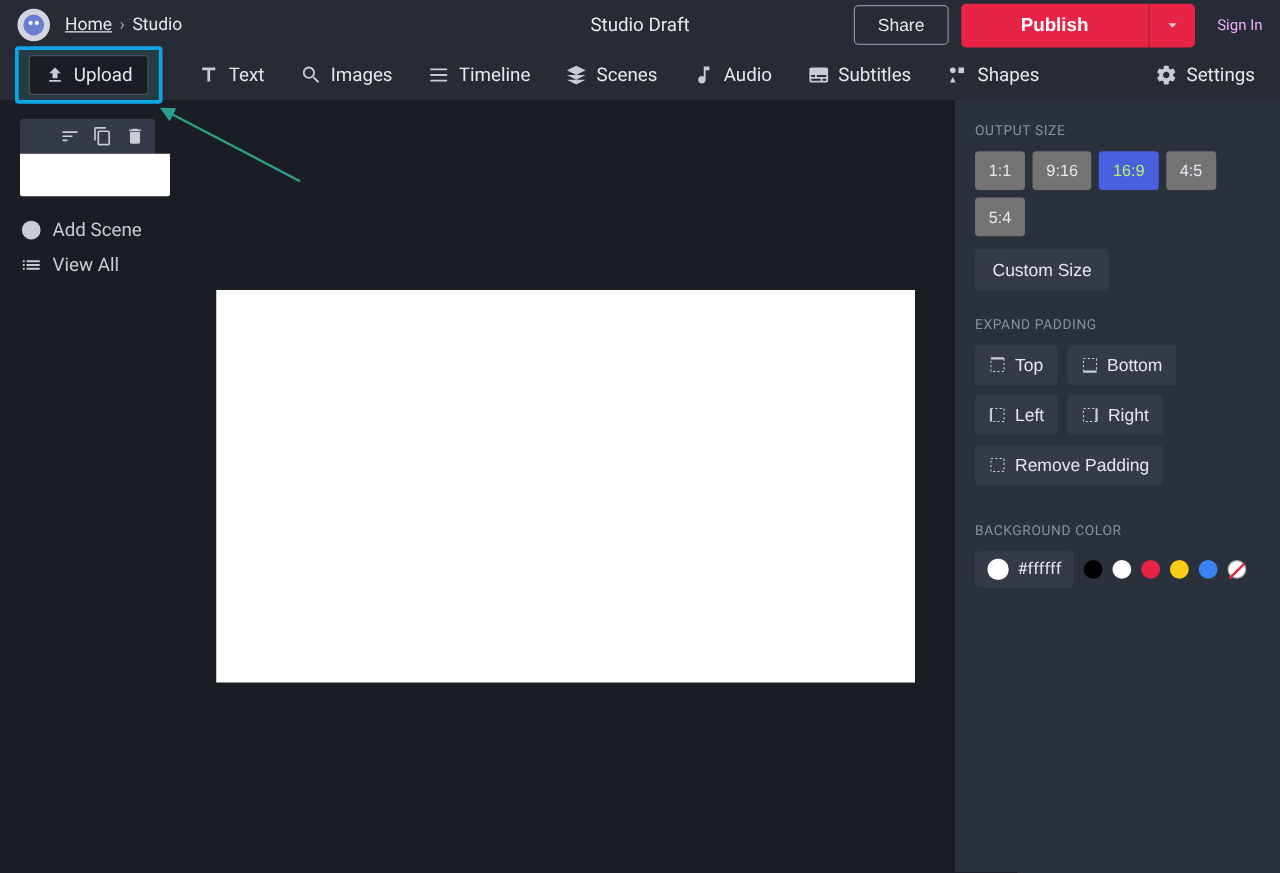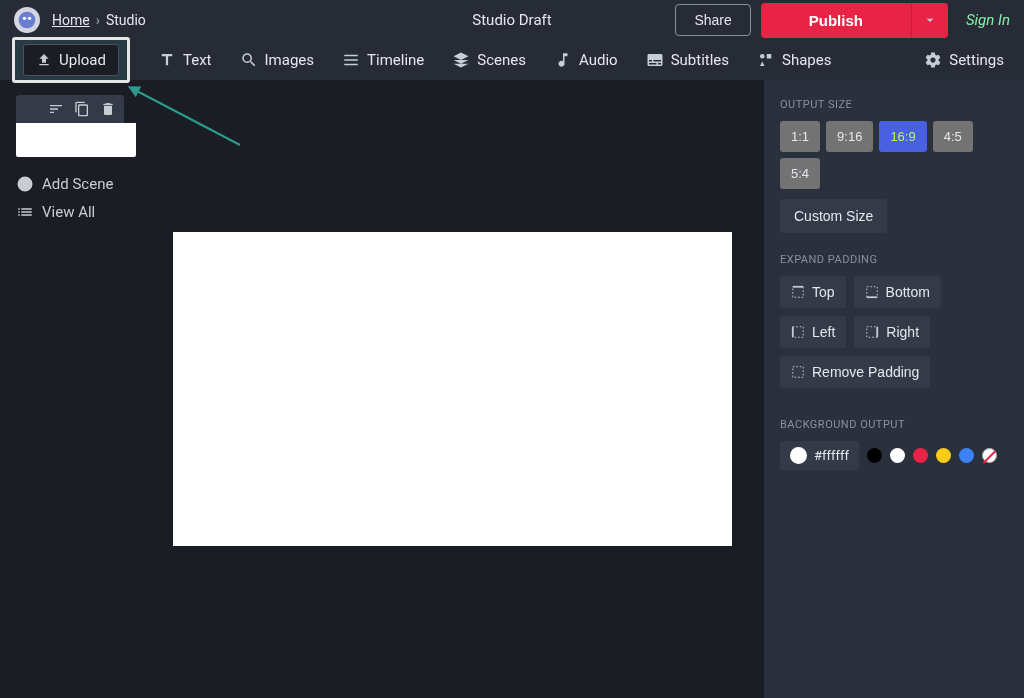--- a/index.html
+++ b/index.html
@@ -91,44 +91,43 @@
       border: none;
       border-left: 1px solid #c41e3a;
       color: #fff;
       padding: 9px 10px;
       border-radius: 0 4px 4px 0;
       cursor: pointer;
       display: flex;
       align-items: center;
     }
     .signin {
-      font-size: 15px;
-      color: #86efac;
+      font-size: 12px;
+      color: #f0abfc;
       margin-left: 8px;
       cursor: pointer;
-      font-style: italic;
     }
     .toolbar {
       display: flex;
       align-items: center;
       height: 40px;
       padding: 0 20px;
       background: #262b36;
       gap: 28px;
     }
     .toolbar-item {
       display: flex;
       align-items: center;
       gap: 7px;
       font-size: 15px;
       color: #e5e7ee;
       cursor: pointer;
     }
     .upload-highlight {
-      border: 3px solid #e5e5e5;
+      border: 3px solid #0ea5e9;
       background: rgba(42,157,143,0.15);
       padding: 4px 8px;
       border-radius: 3px;
       margin-left: -8px;
     }
     .upload-inner {
       background: #1a1d24;
       border: 1px solid #4a5060;
       border-radius: 3px;
       padding: 6px 12px;
@@ -505,21 +504,21 @@
       </button>
       <button class="padding-btn">
         <svg class="padding-icon" viewBox="0 0 16 16" fill="none" stroke="#c8ccd4">
             <rect x="2" y="2" width="12" height="12" stroke-dasharray="2"></rect>
           </svg>
         <span>Remove Padding</span>
       </button>
     </div>
 
     <div class="section-gap"></div>
-    <div class="panel-label">BACKGROUND OUTPUT</div>
+    <div class="panel-label">BACKGROUND COLOR</div>
     <div class="color-row">
       <div class="color-current">
         <span class="swatch big swatch-white"></span>
         <span class="color-value">#ffffff</span>
       </div>
       <span class="swatch swatch-black"></span>
       <span class="swatch swatch-white"></span>
       <span class="swatch swatch-red"></span>
       <span class="swatch swatch-yellow"></span>
       <span class="swatch swatch-blue"></span>

